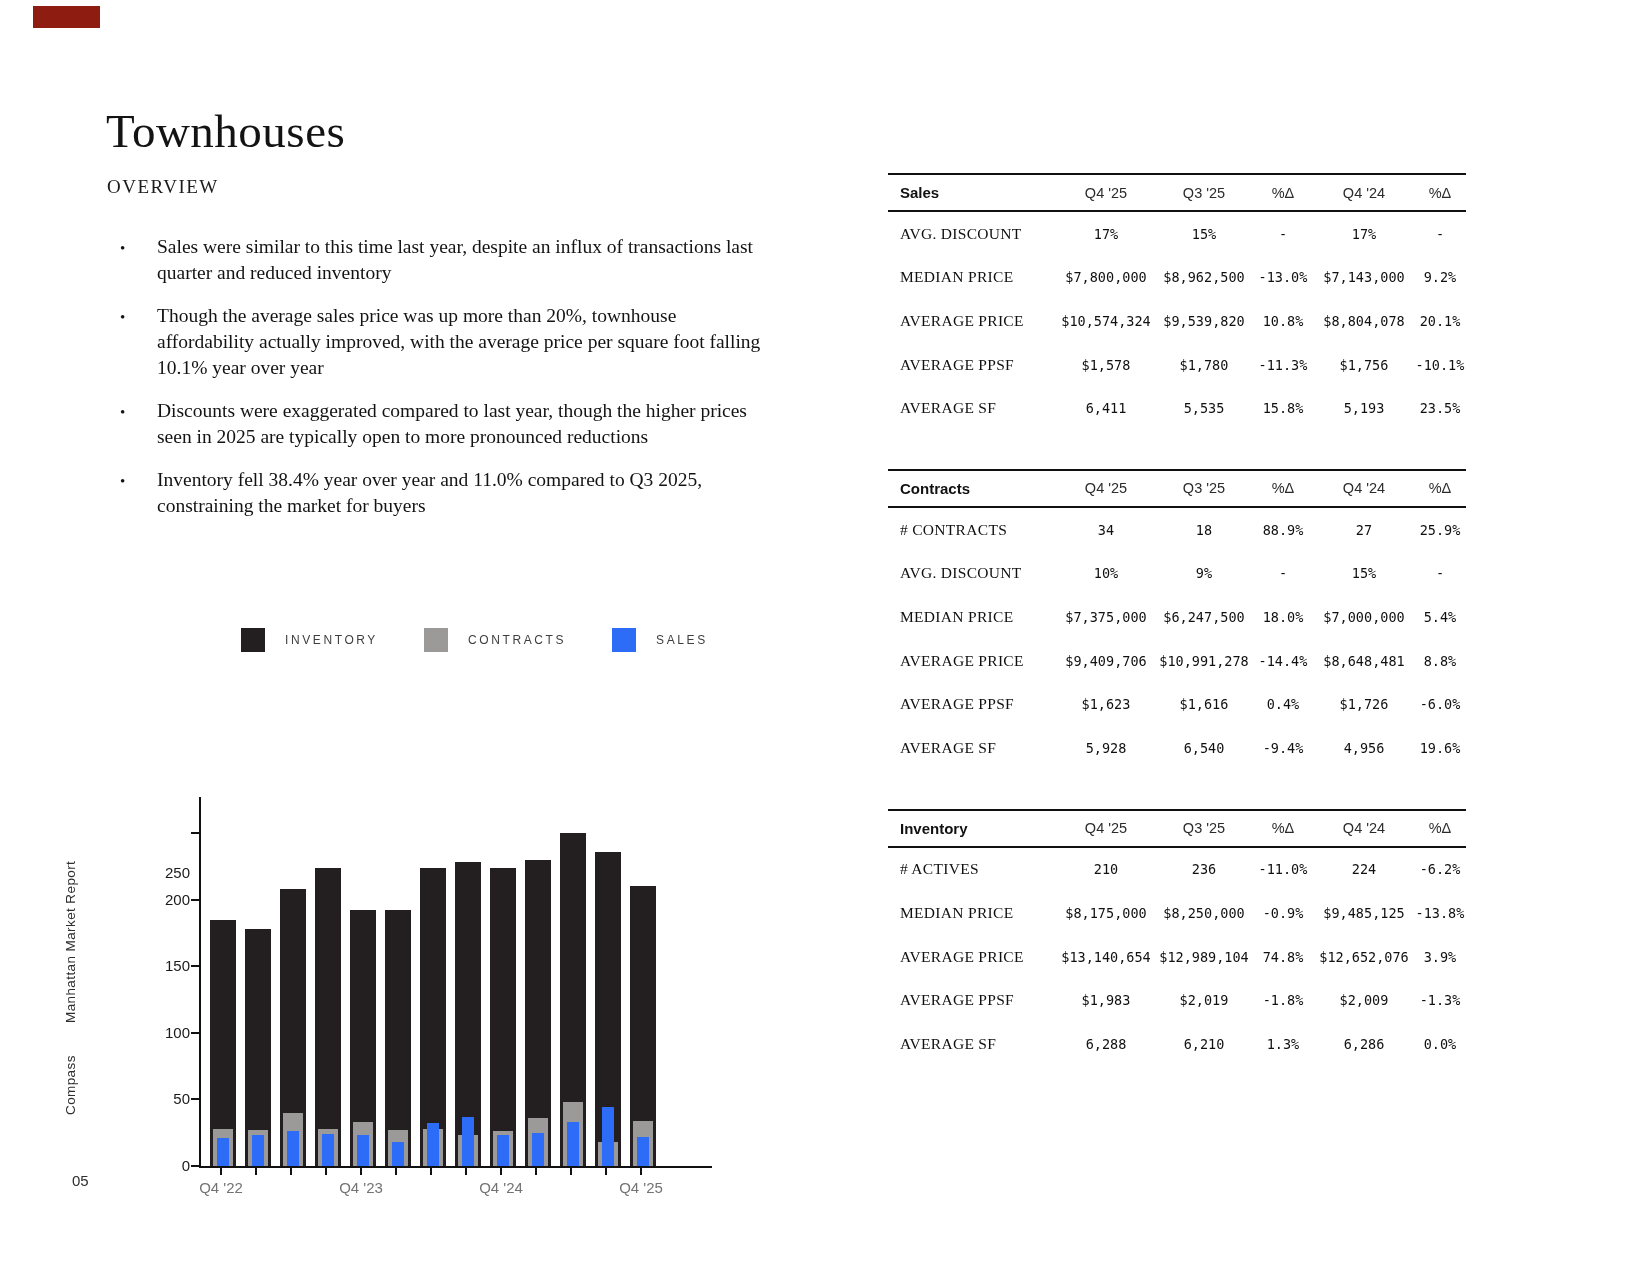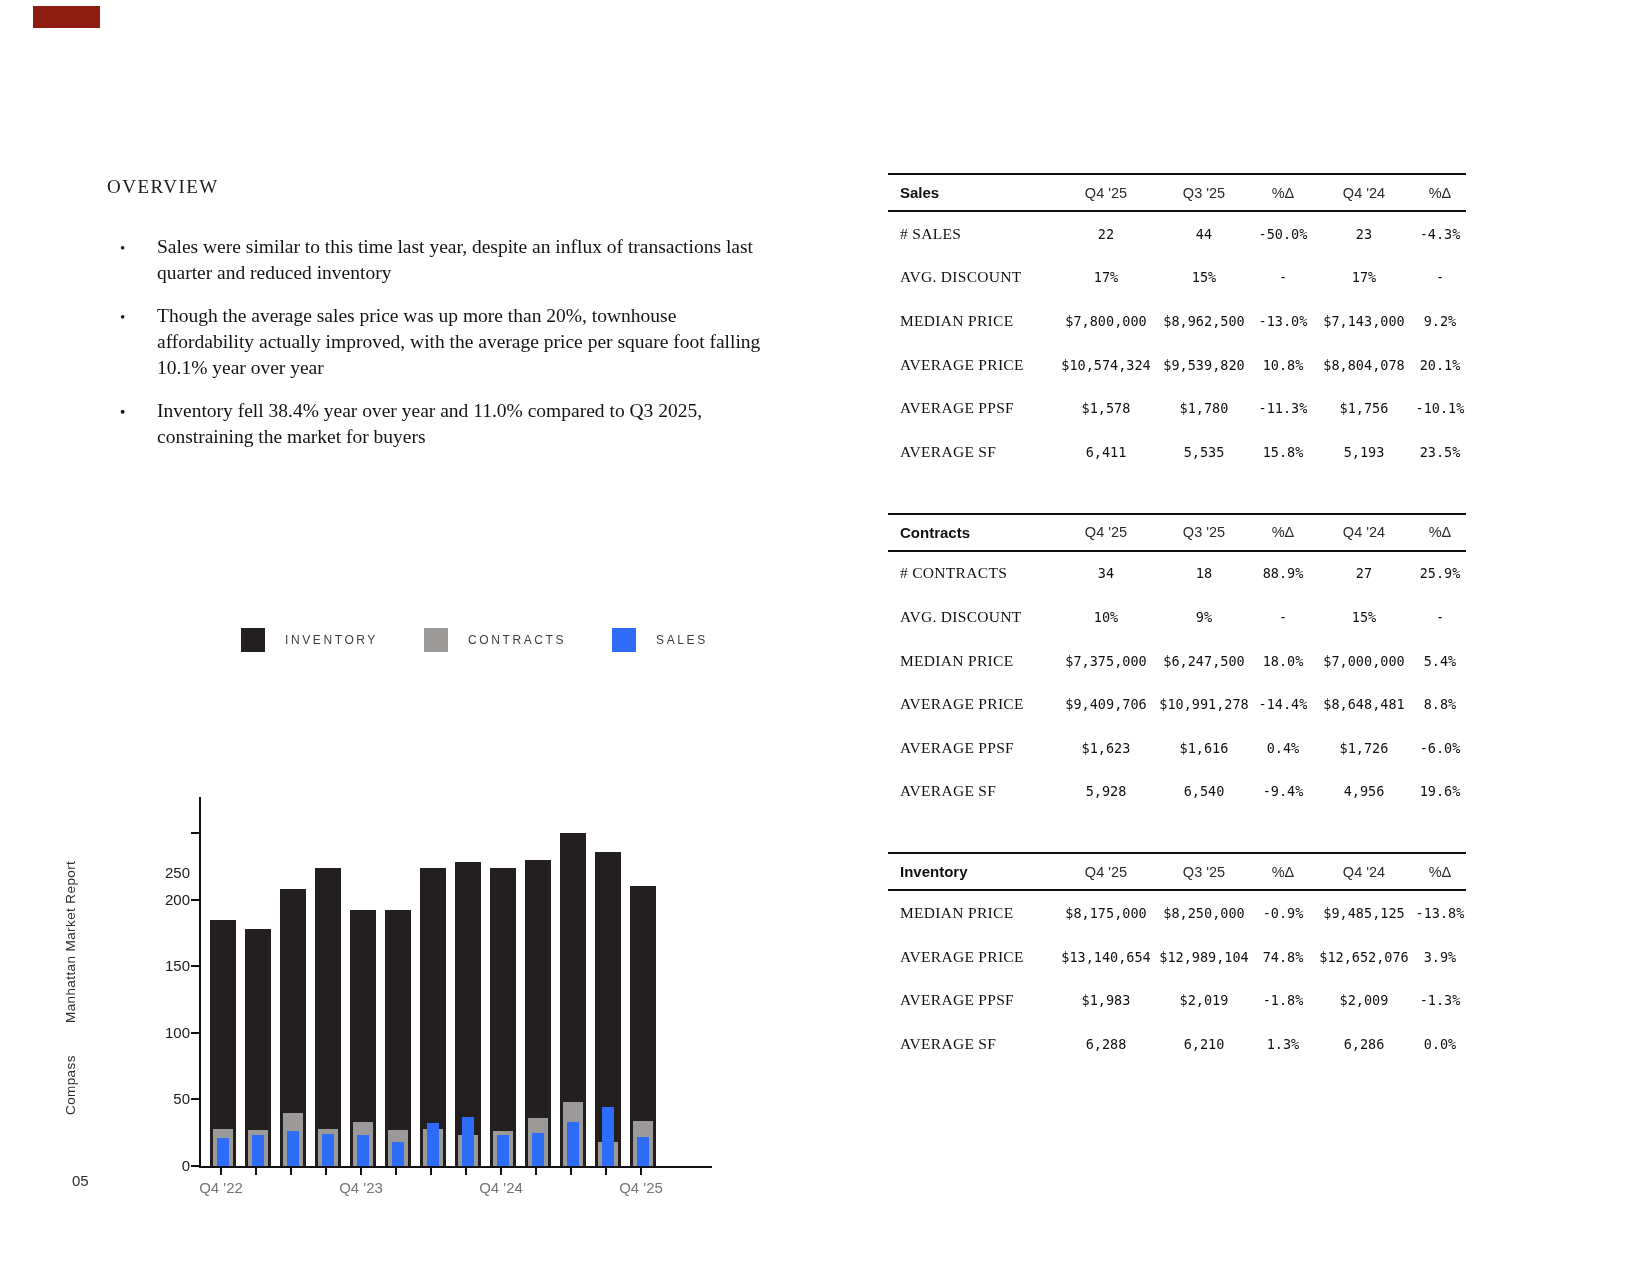--- a/index.html
+++ b/index.html
@@ -56,26 +56,27 @@
          white-space:nowrap;font-size:13.5px;color:#2e2e2e;letter-spacing:.4px;}
   .page-number{position:absolute;left:72px;top:1172px;font-size:15px;color:#2e2e2e;}
 </style>
 </head>
 <body>
 
 <div id="page">
 
   <div class="brand-mark" style="background: rgb(142, 28, 16);"></div>
 
+  <div class="page-title">Townhouses</div>
   <div class="section-label">OVERVIEW</div>
 
   <div class="bullets">
       <div class="bullet-item"><div class="dot">•</div><span>Sales were similar to this time last year, despite an influx of transactions last quarter and reduced inventory</span></div>
       <div class="bullet-item"><div class="dot">•</div><span>Though the average sales price was up more than 20%, townhouse affordability actually improved, with the average price per square foot falling 10.1% year over year</span></div>
-      <div class="bullet-item"><div class="dot">•</div></div>
+      <div class="bullet-item"><div class="dot">•</div><span>Discounts were exaggerated compared to last year, though the higher prices seen in 2025 are typically open to more pronounced reductions</span></div>
       <div class="bullet-item"><div class="dot">•</div><span>Inventory fell 38.4% year over year and 11.0% compared to Q3 2025, constraining the market for buyers</span></div>
     </div>
 
   <div class="legend">
       <div class="legend-item">
         <div class="legend-swatch" style="background: rgb(35, 31, 32);"></div>
         <div class="legend-label">INVENTORY</div>
       </div>
       <div class="legend-item">
         <div class="legend-swatch" style="background: rgb(155, 154, 153);"></div>
@@ -164,28 +165,20 @@
       <div class="stats-table">
         <div class="t-head">
           <div class="t-title">Sales</div>
           <div class="t-col c1">Q4 '25</div>
           <div class="t-col c2">Q3 '25</div>
           <div class="t-col c3">%Δ</div>
           <div class="t-col c4">Q4 '24</div>
           <div class="t-col c5">%Δ</div>
         </div>
         <div class="t-row">
-          <div class="t-label"># SALES</div>
-          <div class="t-val c1">22</div>
-          <div class="t-val c2">44</div>
-          <div class="t-val c3">-50.0%</div>
-          <div class="t-val c4">23</div>
-          <div class="t-val c5">-4.3%</div>
-        </div>
-        <div class="t-row">
           <div class="t-label">AVG. DISCOUNT</div>
           <div class="t-val c1">17%</div>
           <div class="t-val c2">15%</div>
           <div class="t-val c3">-</div>
           <div class="t-val c4">17%</div>
           <div class="t-val c5">-</div>
         </div>
         <div class="t-row">
           <div class="t-label">MEDIAN PRICE</div>
           <div class="t-val c1">$7,800,000</div>
@@ -280,20 +273,28 @@
       <div class="stats-table">
         <div class="t-head">
           <div class="t-title">Inventory</div>
           <div class="t-col c1">Q4 '25</div>
           <div class="t-col c2">Q3 '25</div>
           <div class="t-col c3">%Δ</div>
           <div class="t-col c4">Q4 '24</div>
           <div class="t-col c5">%Δ</div>
         </div>
         <div class="t-row">
+          <div class="t-label"># ACTIVES</div>
+          <div class="t-val c1">210</div>
+          <div class="t-val c2">236</div>
+          <div class="t-val c3">-11.0%</div>
+          <div class="t-val c4">224</div>
+          <div class="t-val c5">-6.2%</div>
+        </div>
+        <div class="t-row">
           <div class="t-label">MEDIAN PRICE</div>
           <div class="t-val c1">$8,175,000</div>
           <div class="t-val c2">$8,250,000</div>
           <div class="t-val c3">-0.9%</div>
           <div class="t-val c4">$9,485,125</div>
           <div class="t-val c5">-13.8%</div>
         </div>
         <div class="t-row">
           <div class="t-label">AVERAGE PRICE</div>
           <div class="t-val c1">$13,140,654</div>

